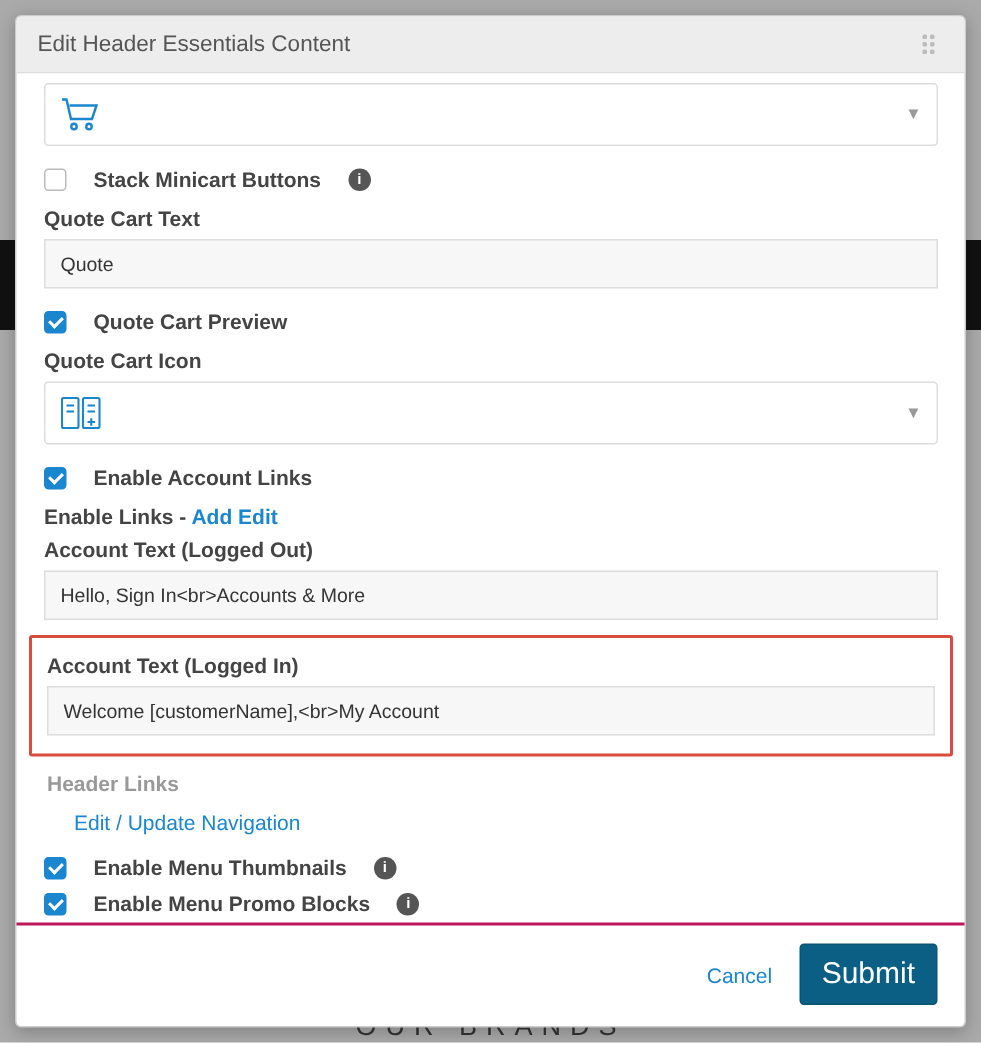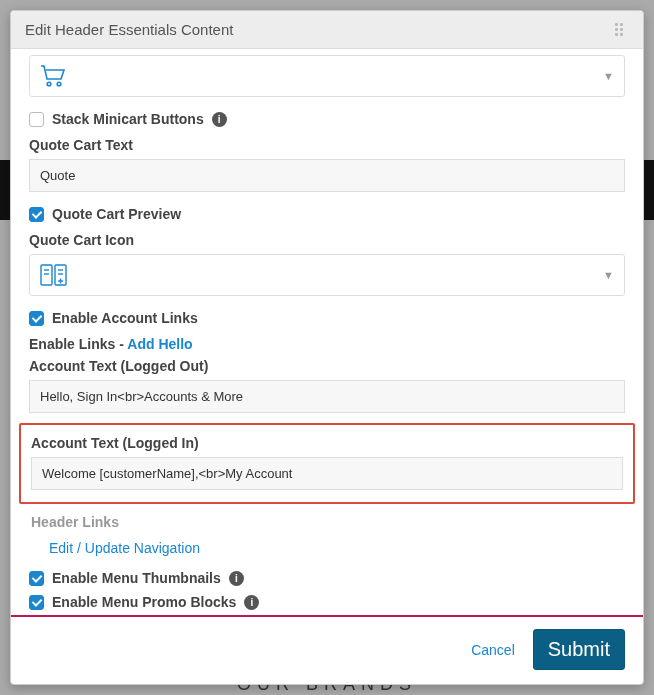--- a/index.html
+++ b/index.html
@@ -10,21 +10,21 @@
   .grip { width: 14px; height: 14px; display: grid; grid-template-columns: repeat(2,3px); grid-template-rows: repeat(3,3px); gap: 2px; }
   .grip span { background: #bbb; width: 3px; height: 3px; border-radius: 1px; }
   .modal-body { flex: 1; overflow: auto; padding: 6px 18px 8px 18px; color: #333; }
   .field-group { margin-bottom: 10px; }
   .label { font-weight: 700; color: #444; font-size: 14px; margin: 6px 0 6px 0; display: block; }
   .label-inline { font-weight: 700; color: #444; font-size: 14px; }
   .text-input { width: 100%; background: #f7f7f7; border: 1px solid #ddd; border-radius: 0; padding: 8px 10px; font-size: 13px; color: #333; }
   .dropdown { width: 100%; background: #fff; border: 1px solid #ddd; border-radius: 3px; padding: 6px 10px; display: flex; align-items: center; justify-content: space-between; min-height: 42px; }
   .dropdown .caret { color: #999; font-size: 11px; }
   .icon-cart svg, .icon-quote svg { display: block; }
-  .checkbox-row { display: flex; align-items: center; gap: 8px; padding: 4px 0; }
+  .checkbox-row { display: flex; align-items: center; gap: 18px; padding: 4px 0; }
   .cb { width: 15px; height: 15px; border: 1px solid #bbb; border-radius: 3px; display: inline-flex; align-items: center; justify-content: center; background: #fff; flex-shrink: 0; }
   .cb.checked { background: #1a86d0; border-color: #1a86d0; }
   .cb.checked::after { content: ""; width: 4px; height: 7px; border: solid #fff; border-width: 0 2px 2px 0; transform: rotate(45deg); margin-top: -2px; }
   .info-icon { width: 15px; height: 15px; border-radius: 50%; background: #555; color: #fff; font-size: 10px; font-weight: 700; display: inline-flex; align-items: center; justify-content: center; }
   .link { color: #1a86d0; font-weight: 700; cursor: pointer; }
   .link-plain { color: #1a86d0; cursor: pointer; font-weight: 400; }
   .highlight-box { border: 2px solid #d94b3a; border-radius: 2px; padding: 10px 10px 12px 10px; margin: 6px -10px 10px -10px; }
   .highlight-box .label { margin-top: 0; }
   .header-links-label { color: #999; font-weight: 700; margin: 0 0 8px 2px; font-size: 14px; }
   .nav-edit { padding: 2px 0 10px 20px; }
@@ -102,21 +102,21 @@
         <span class="caret">▼</span>
       </div>
     </div>
 
     <div class="checkbox-row">
       <span class="cb checked"></span>
       <span class="label-inline">Enable Account Links</span>
     </div>
 
     <div class="label">
-      <span>Enable Links - </span><span class="link">Add Hello</span>
+      <span>Enable Links - </span><span class="link">Add Edit</span>
     </div>
 
     <div class="field-group">
       <span class="label">Account Text (Logged Out)</span>
       <input class="text-input" value="Hello, Sign In&lt;br&gt;Accounts &amp; More" style="">
     </div>
 
     <div class="highlight-box">
       <span class="label">Account Text (Logged In)</span>
       <input class="text-input" value="Welcome [customerName],&lt;br&gt;My Account" style="">

